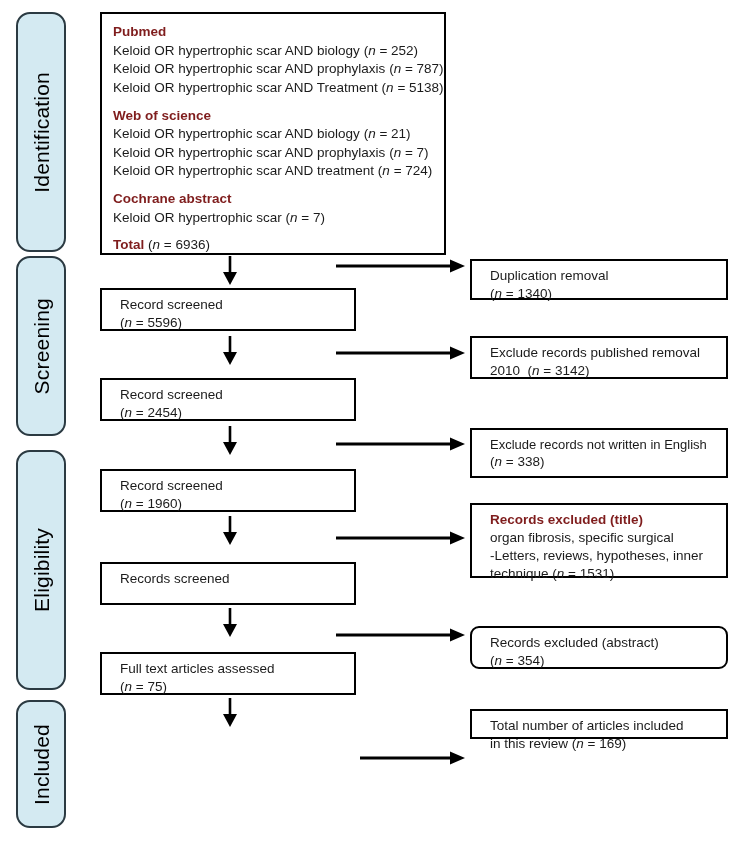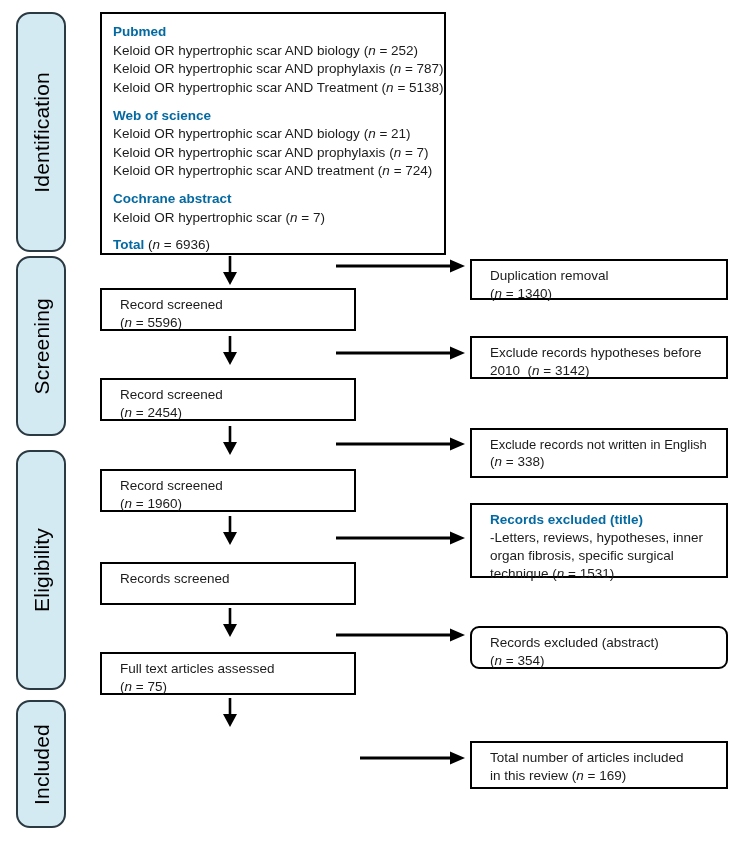--- a/index.html
+++ b/index.html
@@ -50,21 +50,21 @@
     background: #ffffff;
     border: 2px solid #000000;
     padding: 6px 8px 6px 18px;
     font-size: 13.5px;
     line-height: 1.34;
     color: #1b1b1b;
   }
   .box .ln { white-space: nowrap; }
   .box .hd {
     font-weight: bold;
-    color: #0369a1;
+    color: #7f1d1d;
   }
   .box .gap { height: 9px; }
   .nv { font-style: italic; }
 
   
   #src-box {
     left: 100px; top: 12px;
     width: 346px; height: 243px;
     padding: 9px 10px 8px 11px;
     font-size: 13.5px;
@@ -252,49 +252,49 @@
 
 
   <div class="box rbox" style="top:259px; height:41px;">
     <div class="ln">Duplication removal</div>
     <div class="ln">
       <span>(</span><span class="nv">n</span><span> = </span><span>1340</span><span>)</span>
     </div>
   </div>
 
   <div class="box rbox" style="top:336px; height:43px;">
-    <div class="ln">Exclude records hypotheses before</div>
+    <div class="ln">Exclude records published removal</div>
     <div class="ln">
       <span>2010</span><span>&nbsp; (</span><span class="nv">n</span><span> = </span><span>3142</span><span>)</span>
     </div>
   </div>
 
   <div class="box rbox" style="top:428px; height:50px;">
     <div class="ln" style="font-size:13px;">Exclude records not written in English</div>
     <div class="ln">
       <span>(</span><span class="nv">n</span><span> = </span><span>338</span><span>)</span>
     </div>
   </div>
 
   <div class="box rbox" style="top:503px; height:75px;">
     <div class="ln hd">Records excluded (title)</div>
+    <div class="ln">organ fibrosis, specific surgical</div>
     <div class="ln">-Letters, reviews, hypotheses, inner</div>
-    <div class="ln">organ fibrosis, specific surgical</div>
     <div class="ln">
       <span>technique</span><span> (</span><span class="nv">n</span><span> = </span><span>1531</span><span>)</span>
     </div>
   </div>
 
   <div class="box rbox" style="top:626px; height:43px;border-radius:9px;">
     <div class="ln">Records excluded (abstract)</div>
     <div class="ln">
       <span>(</span><span class="nv">n</span><span> = </span><span>354</span><span>)</span>
     </div>
   </div>
 
-  <div class="box rbox" style="top:741px; height:48px;">
+  <div class="box rbox" style="top:709px; height:30px;">
     <div class="ln">Total number of articles included</div>
     <div class="ln">
       <span>in this review</span><span> (</span><span class="nv">n</span><span> = </span><span>169</span><span>)</span>
     </div>
   </div>
 
 </div>
 
 </body></html>

